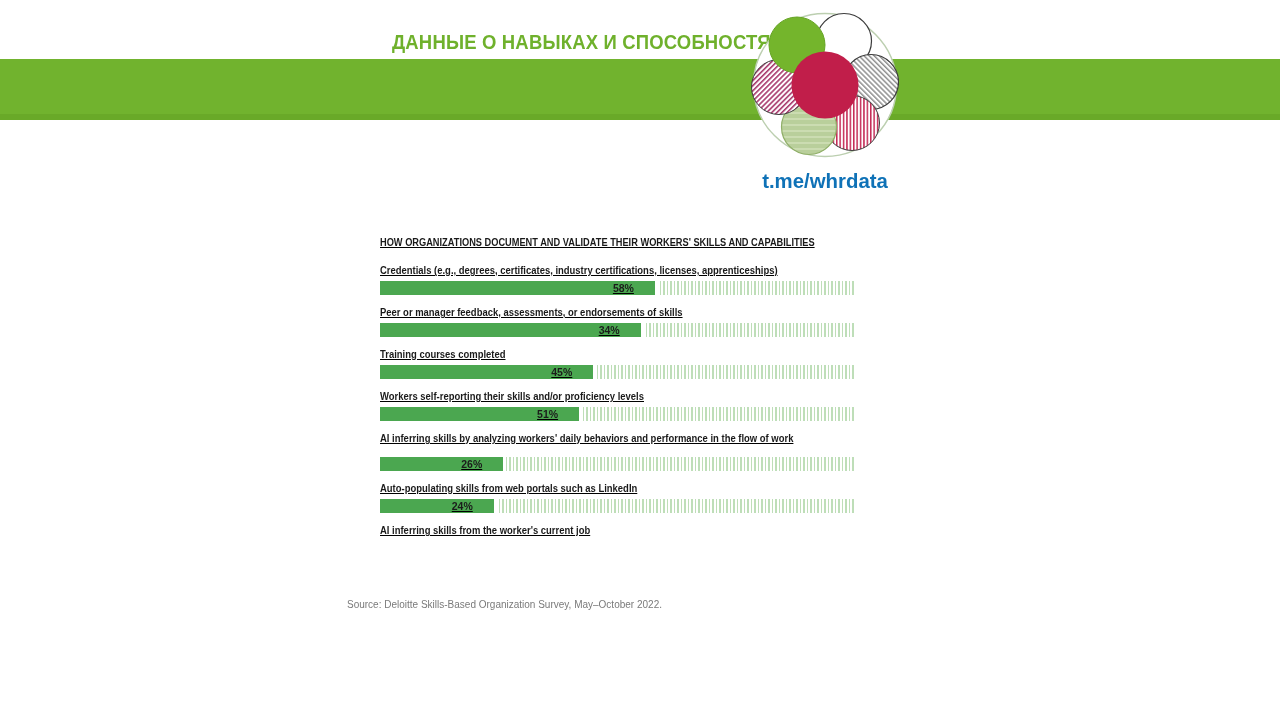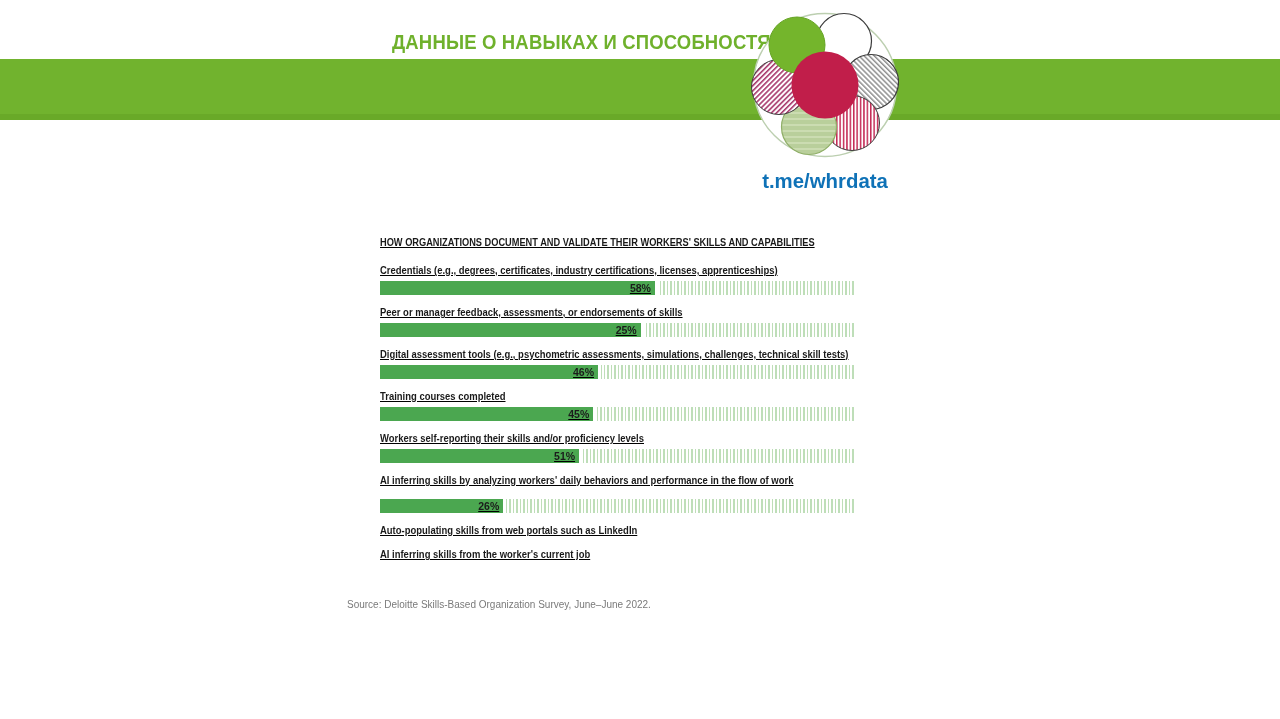--- a/index.html
+++ b/index.html
@@ -51,21 +51,21 @@
   .track {
     width:474px; height:14px;
     background:repeating-linear-gradient(to right,
       #bedeb8 0, #bedeb8 1.5px, #ffffff 1.5px, #ffffff 3.5px);
   }
   .fill {
     height:14px; background:#4ba750;
     border-right:3px solid #ffffff;
   }
   .fill span {
-    display:block; text-align:right; padding-right:4px;
+    display:block; text-align:right; padding-right:21px;
     font-size:10.5px; font-weight:bold; color:#1b1b1b; line-height:14px;
   }
   .source {
     position:absolute; left:347px; top:599px;
     font-size:10px; color:#7a7a7a; z-index:2; white-space:nowrap;
   }
 </style>
 </head>
 <body>
 
@@ -112,29 +112,21 @@
         <div class="track">
           <div class="fill" style="width: 58%;">
             <span>58%</span>
           </div>
         </div>
       </div>
       <div class="row">
         <div class="row-label">Peer or manager feedback, assessments, or endorsements of skills</div>
         <div class="track">
           <div class="fill" style="width: 55%;">
-            <span>25%</span>
-          </div>
-        </div>
-      </div>
-      <div class="row">
-        <div class="row-label">Digital assessment tools (e.g., psychometric assessments, simulations, challenges, technical skill tests)</div>
-        <div class="track">
-          <div class="fill" style="width: 46%;">
-            <span>46%</span>
+            <span>34%</span>
           </div>
         </div>
       </div>
       <div class="row">
         <div class="row-label">Training courses completed</div>
         <div class="track">
           <div class="fill" style="width: 45%;">
             <span>45%</span>
           </div>
         </div>
@@ -150,20 +142,25 @@
       <div class="row">
         <div class="row-label">AI inferring skills by analyzing workers' daily behaviors and performance in the flow of work</div>
         <div class="track">
           <div class="fill" style="width: 26%; margin-top: 12px;">
             <span>26%</span>
           </div>
         </div>
       </div>
       <div class="row">
         <div class="row-label">Auto-populating skills from web portals such as LinkedIn</div>
+        <div class="track">
+          <div class="fill" style="width: 24%;">
+            <span>24%</span>
+          </div>
+        </div>
       </div>
       <div class="row">
         <div class="row-label">AI inferring skills from the worker's current job</div>
       </div>
     </div>
 </div>
 
-<div class="source">Source: Deloitte Skills-Based Organization Survey, June–June 2022.</div>
+<div class="source">Source: Deloitte Skills-Based Organization Survey, May–October 2022.</div>
 
 </body></html>

